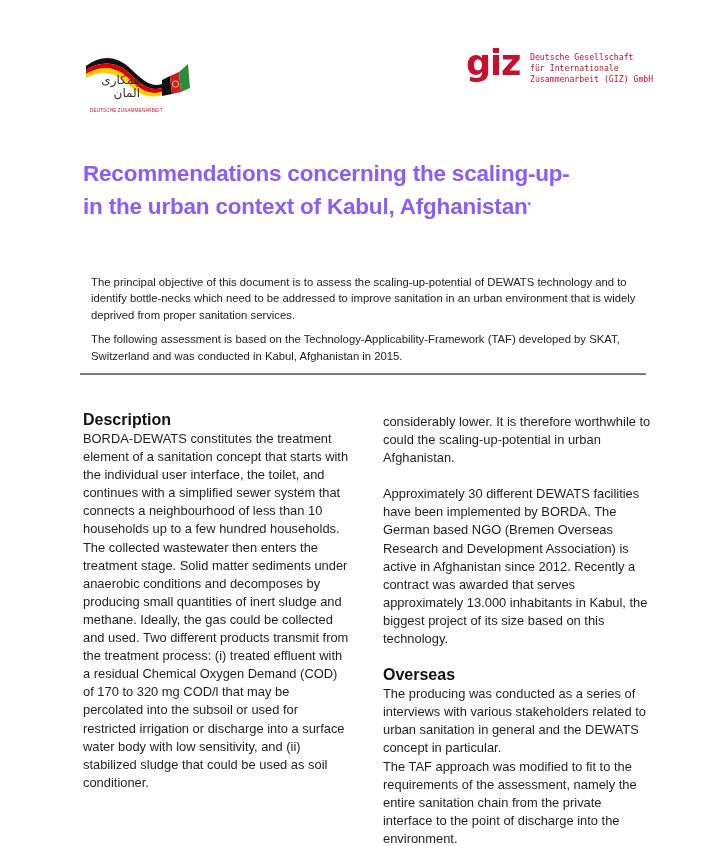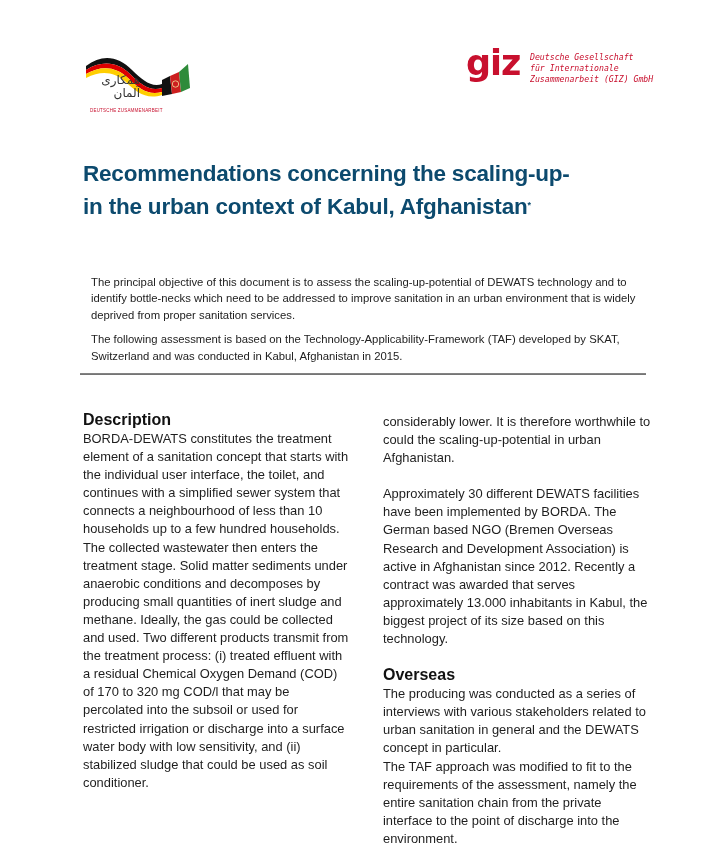--- a/index.html
+++ b/index.html
@@ -11,25 +11,25 @@
   #logo-left { left: 82px; top: 50px; width: 115px; height: 75px; }
   #logo-left svg { position: absolute; left: 0; top: 0; }
   .dari { position: absolute; left: 22px; top: 24px; font-family: "DejaVu Sans", sans-serif;
           font-size: 12px; line-height: 13px; color: #333; direction: rtl; width: 36px; }
   .dz { position: absolute; left: 8px; top: 58px; font-size: 4.5px; letter-spacing: 0.2px; color: #c8102e; white-space: nowrap; }
 
   
   #giz-mark { left: 466px; top: 38px; font-family: "DejaVu Sans", sans-serif; font-weight: bold;
               font-size: 35px; color: #c8102e; letter-spacing: -1px; line-height: 50px; }
   #giz-text { left: 530px; top: 52px; font-family: "DejaVu Sans Mono", monospace; font-size: 8.2px;
-              line-height: 11px; color: #c8102e; white-space: nowrap; font-style: italic; }
+              line-height: 11px; color: #c8102e; white-space: nowrap; }
 
   
   #doc-title { left: 83px; top: 158px; width: 580px; font-weight: bold; font-size: 22.5px;
-               line-height: 32.5px; color: #0c4a6e; letter-spacing: -0.2px; }
+               line-height: 32.5px; color: #8b5cf6; letter-spacing: -0.2px; }
   #doc-title sup { font-size: 9px; vertical-align: top; position: relative; top: -2px; }
 
   
   #intro { left: 83px; top: 266px; width: 570px; font-size: 11.3px; line-height: 16.4px; color: #222; }
   #intro p { margin: 8px; }
 
   #rule { left: 80px; top: 373px; width: 566px; height: 2px; background: linear-gradient(#8a8a8a,#6d6d6d); }
 
   
   .col { top: 410px; width: 268px; font-size: 12.9px; line-height: 18.1px; color: #1e1e1e; }

